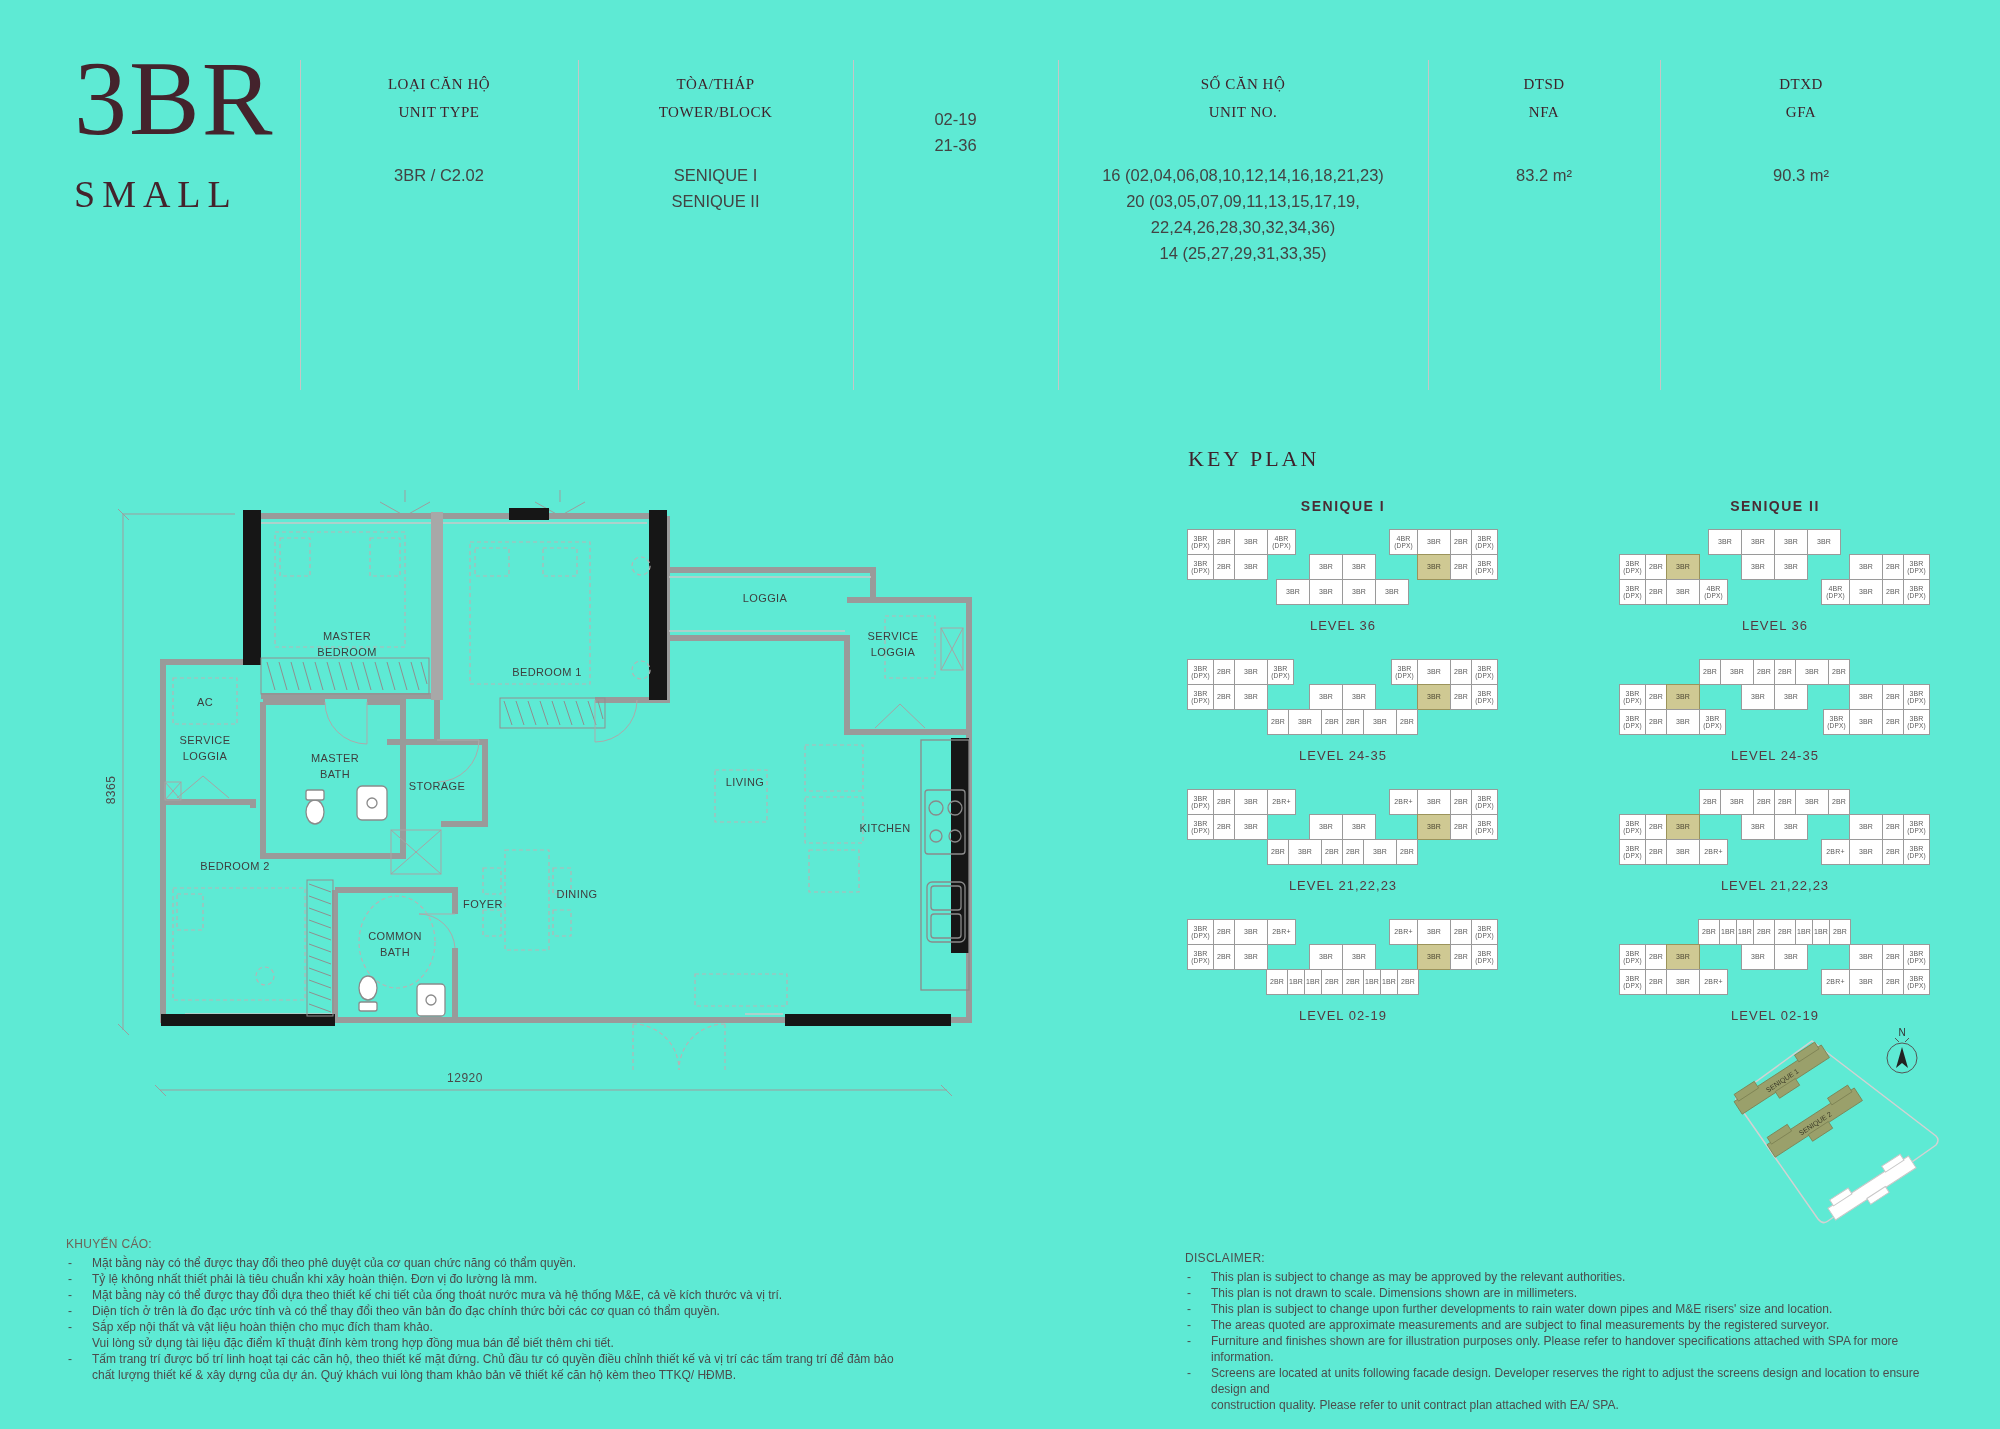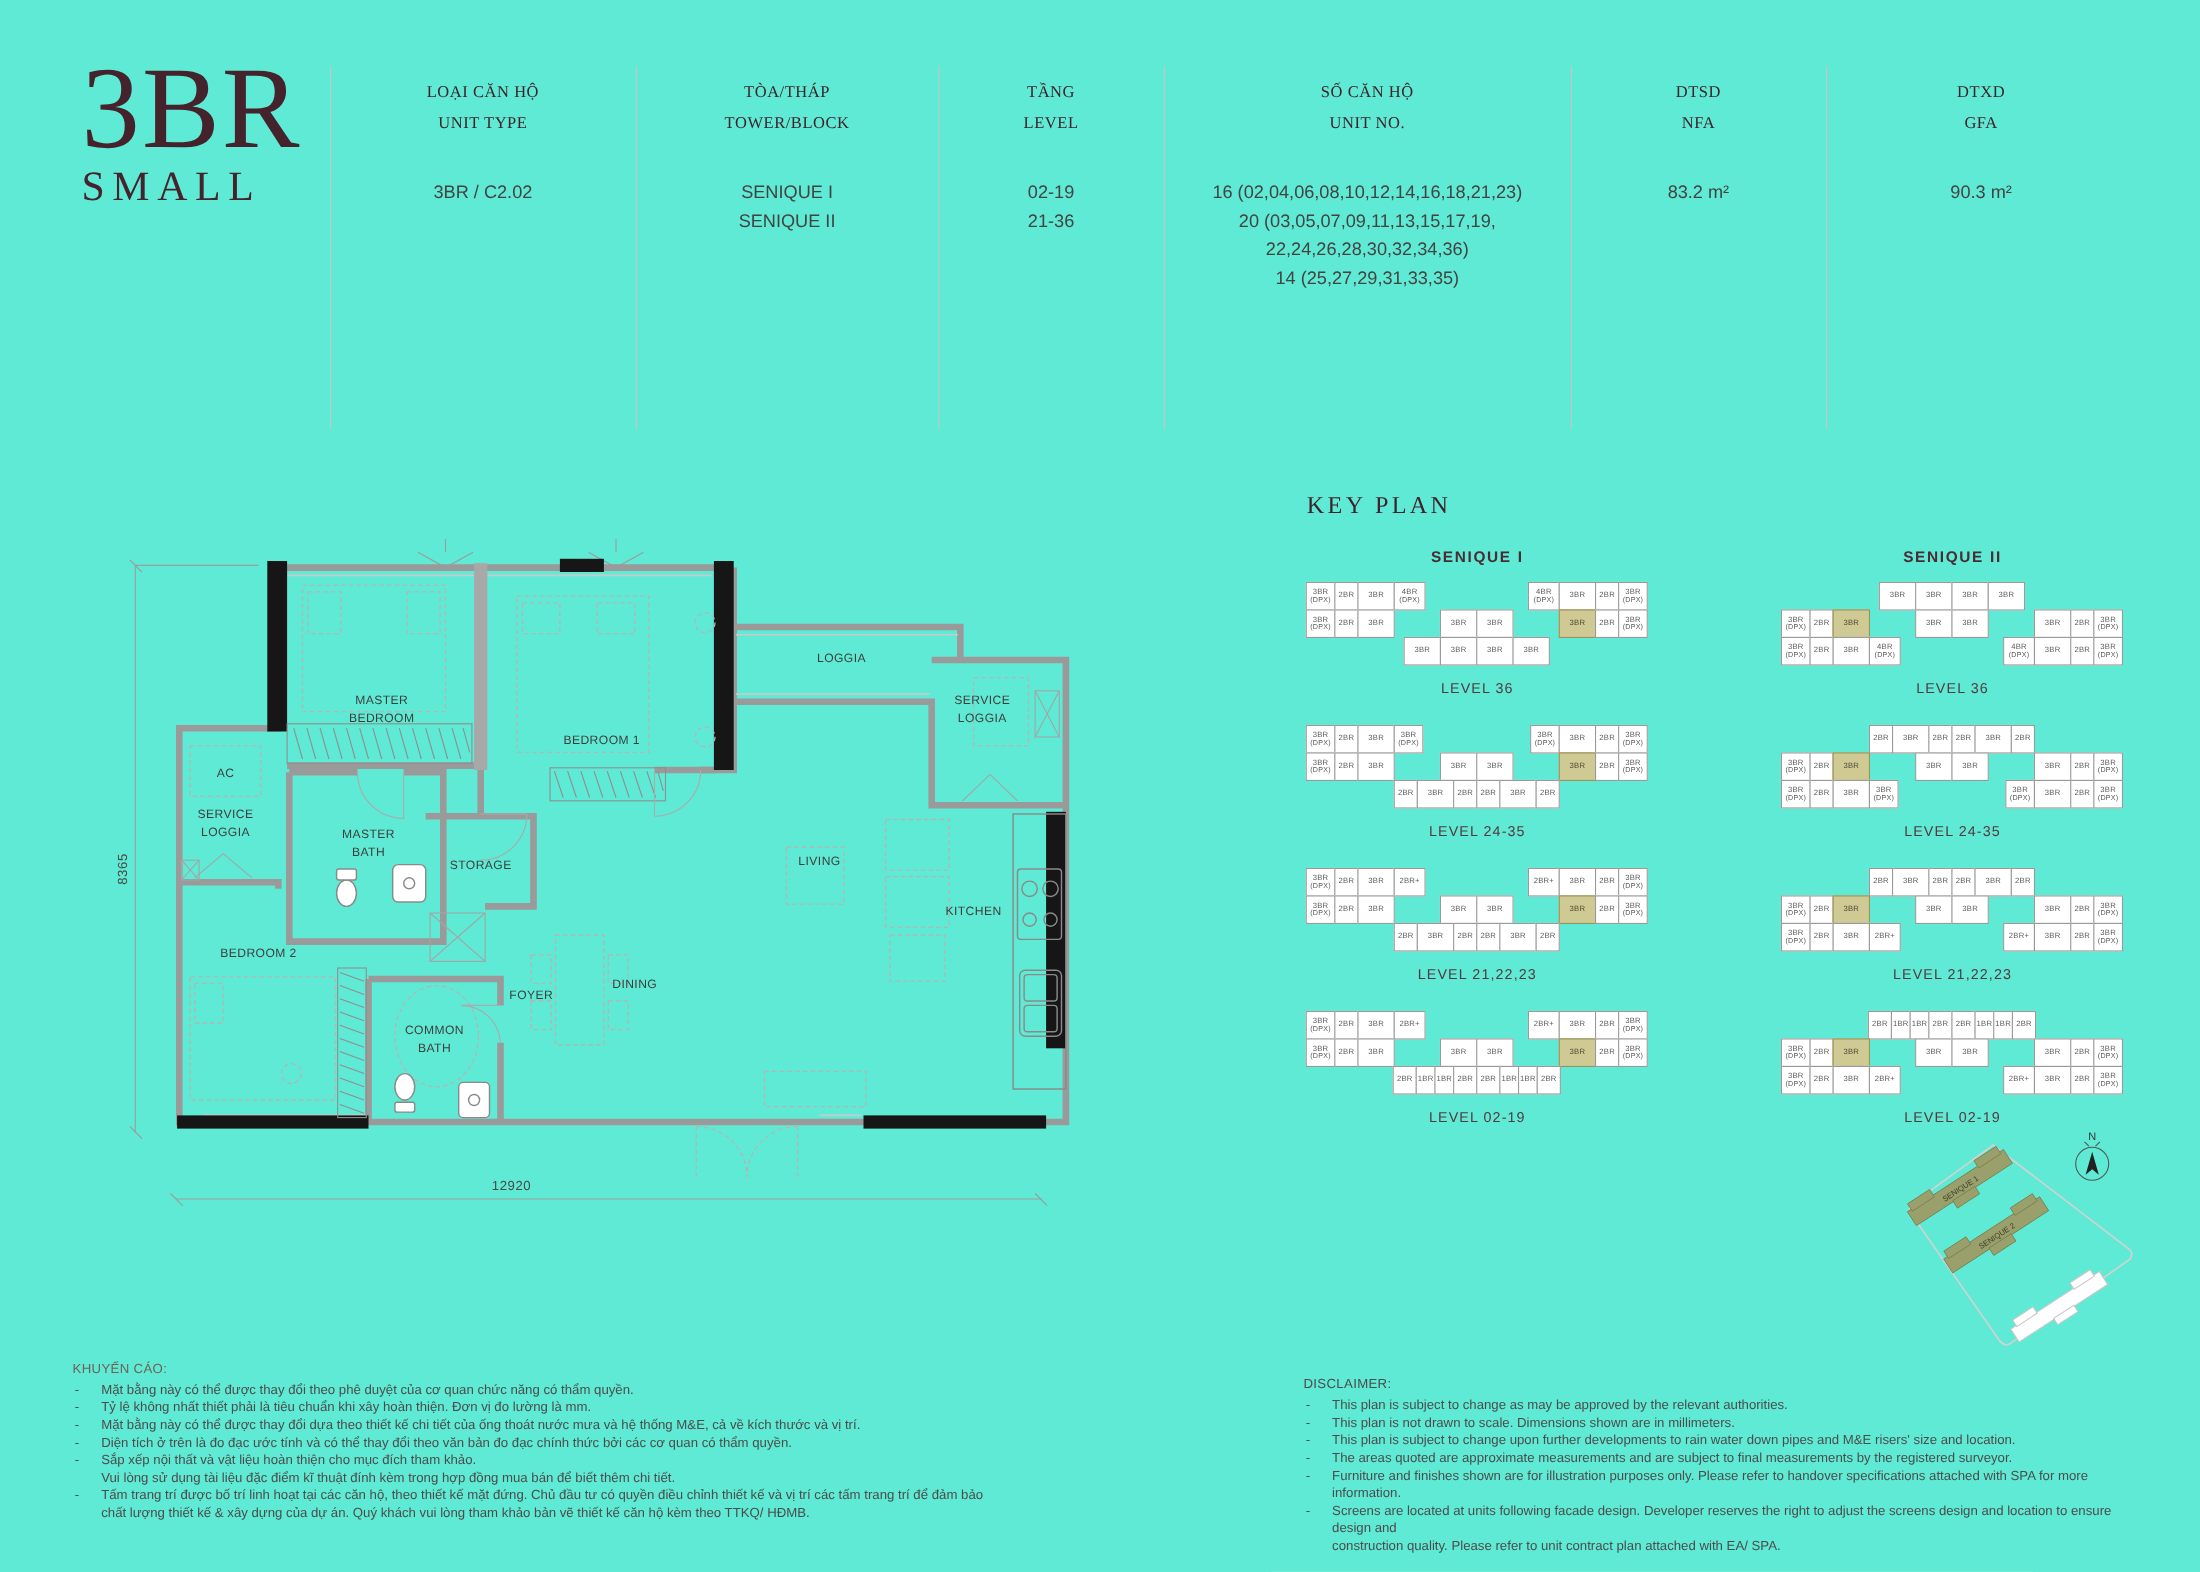--- a/index.html
+++ b/index.html
@@ -1,21 +1,21 @@
 <!DOCTYPE html>
 <html><head>
 <meta charset="utf-8">
 <style>
   html,body{margin:0;padding:0;background:#ffffff;}
   .page{position:relative;width:2000px;height:1429px;background:#5eead4;overflow:hidden;
         font-family:"Liberation Sans",sans-serif;color:#3d3d3d;}
   
   .brand{position:absolute;left:74px;top:50px;color:#44232c;font-family:"Liberation Serif",serif;}
   .brand .big{font-size:106px;line-height:0.92;letter-spacing:2px;}
-  .brand .small{font-size:38px;letter-spacing:7px;margin-top:0;}
+  .brand .small{font-size:38px;letter-spacing:7px;margin-top:24px;}
   .vline{position:absolute;top:60px;height:330px;width:1px;background:#c6c6c6;}
   .hcol{position:absolute;top:70px;text-align:center;}
   .h-label{font-family:"Liberation Serif",serif;color:#3f222b;font-size:15px;line-height:28px;letter-spacing:0.5px;}
   .h-values{margin-top:36px;font-size:16.5px;line-height:26px;color:#434343;}
   
   .keyplan{position:absolute;left:1160px;top:440px;width:820px;height:600px;}
   .kp-title{position:absolute;left:28px;top:6px;font-family:"Liberation Serif",serif;
             font-size:22px;letter-spacing:3px;color:#3f222b;}
   .kp-tower{position:absolute;top:50px;width:310px;height:540px;}
   .kp-tower-title{position:absolute;top:8px;width:100%;text-align:center;font-size:14px;
@@ -80,24 +80,20 @@
       <div>TÒA/THÁP</div>
       <div>TOWER/BLOCK</div>
     </div>
     <div class="h-values">
       <div>SENIQUE I</div>
       <div>SENIQUE II</div>
     </div>
   </div>
 
   <div class="hcol" style="left:853px;width:205px">
-    <div class="h-label">
-      <div>TẦNG</div>
-      <div>LEVEL</div>
-    </div>
     <div class="h-values">
       <div>02-19</div>
       <div>21-36</div>
     </div>
   </div>
 
   <div class="hcol" style="left:1058px;width:370px">
     <div class="h-label">
       <div>SỐ CĂN HỘ</div>
       <div>UNIT NO.</div>

